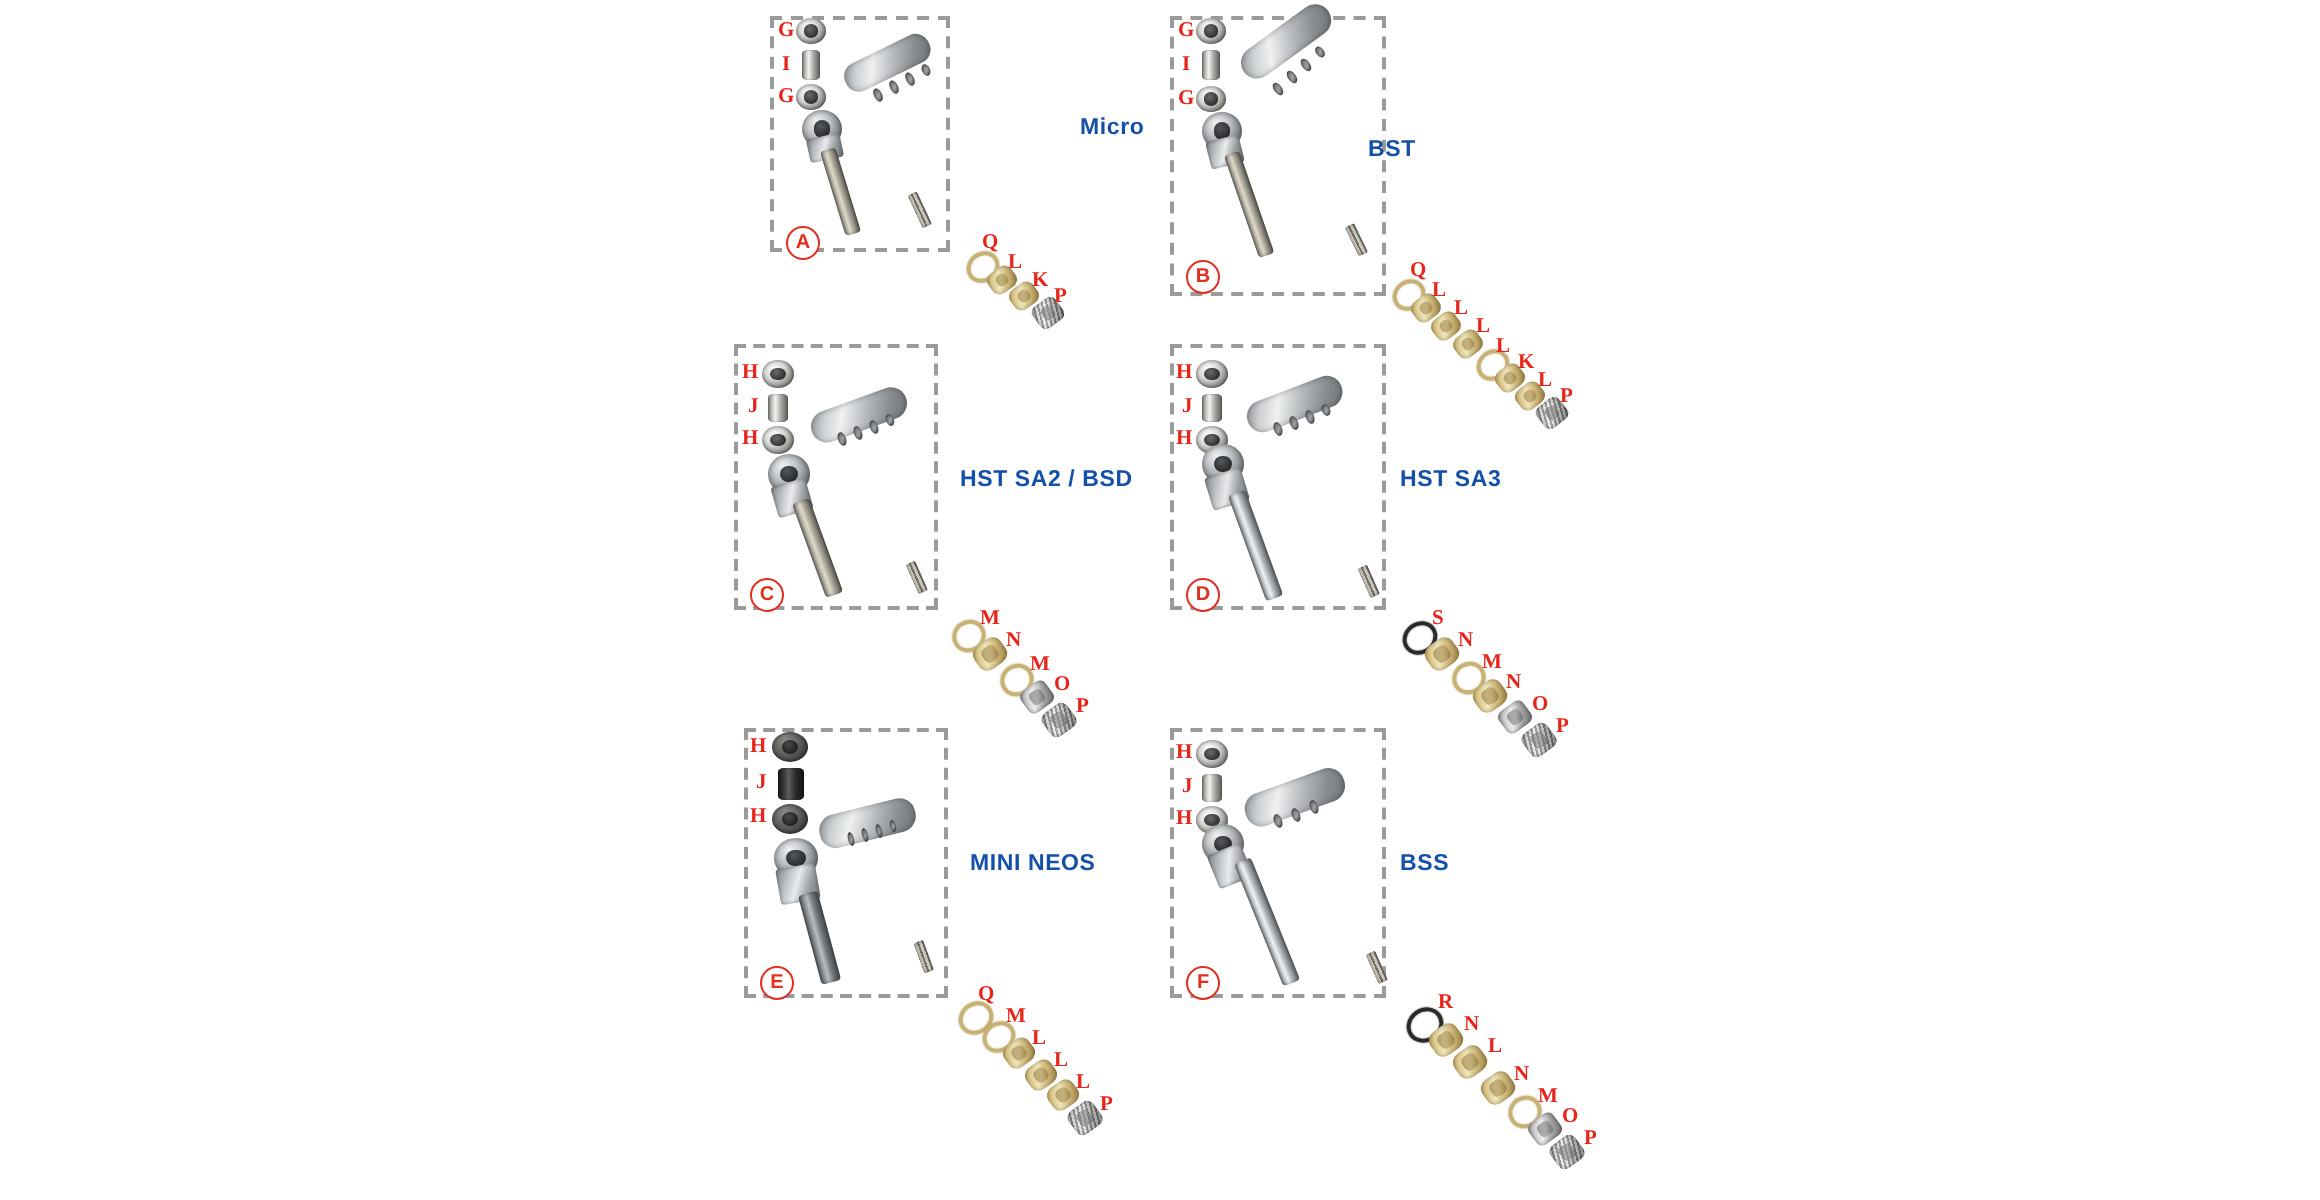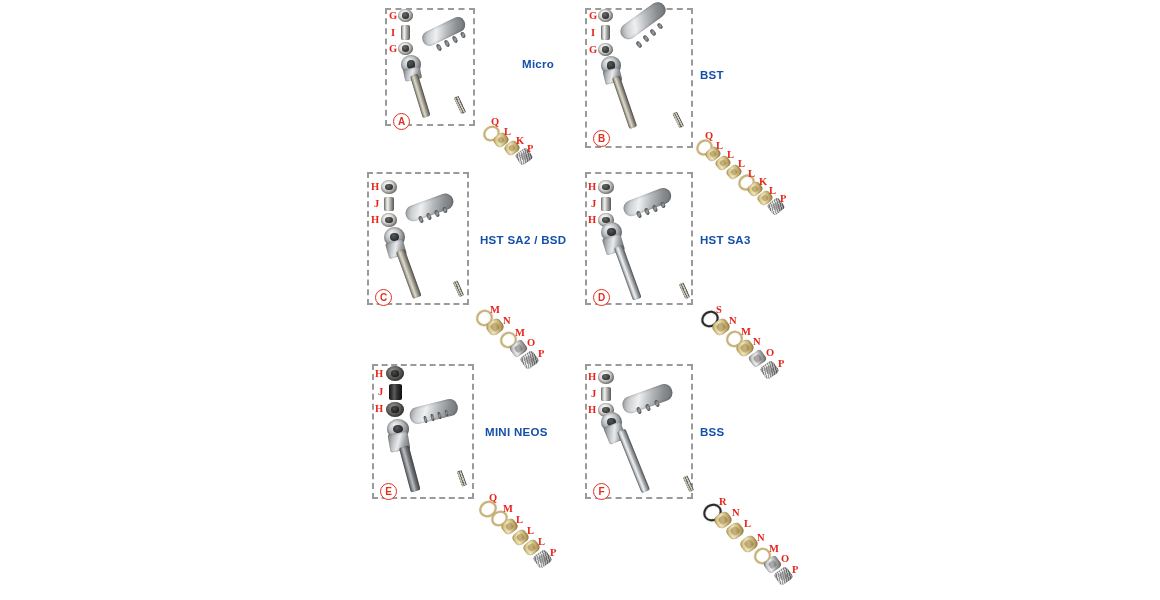--- a/index.html
+++ b/index.html
@@ -170,21 +170,21 @@
 </style>
 </head>
 <body>
 
 <div id="canvas">
 
   <div class="panel" style="left:385px;top:8px;width:90px;height:118px;">
     <div class="dashbox"></div>
     <div class="ref-badge" style="left:8px;top:105px;">A</div>
   </div>
-  <div class="variant-title" style="left:478px;top:58px;padding-left:44px;">Micro</div>
+  <div class="variant-title" style="left:496px;top:58px;padding-left:44px;">Micro</div>
 
   <div class="part bearing" style="left:398px;top:9px;width:15px;height:13px;"></div>
   <div class="callout" style="left:389px;top:11px;">G</div>
 
   <div class="part sleeve" style="left:401px;top:25px;width:9px;height:15px;"></div>
   <div class="callout" style="left:391px;top:28px;">I</div>
 
   <div class="part bearing" style="left:398px;top:42px;width:15px;height:13px;"></div>
   <div class="callout" style="left:389px;top:44px;">G</div>
 
@@ -207,21 +207,21 @@
   <div class="part brass" style="left:505px;top:142px;width:14px;height:12px;transform:rotate(-36deg);"></div>
   <div class="callout" style="left:516px;top:136px;">K</div>
 
   <div class="part steel knurl" style="left:517px;top:150px;width:14px;height:13px;transform:rotate(-36deg);"></div>
   <div class="callout" style="left:527px;top:144px;">P</div>
 
   <div class="panel" style="left:585px;top:8px;width:108px;height:140px;">
     <div class="dashbox"></div>
     <div class="ref-badge" style="left:8px;top:122px;">B</div>
   </div>
-  <div class="variant-title" style="left:700px;top:69px;">BST</div>
+  <div class="variant-title" style="left:684px;top:69px;">BST</div>
 
   <div class="part bearing" style="left:598px;top:9px;width:15px;height:13px;"></div>
   <div class="callout" style="left:589px;top:11px;">G</div>
 
   <div class="part sleeve" style="left:601px;top:25px;width:9px;height:15px;"></div>
   <div class="callout" style="left:591px;top:28px;">I</div>
 
   <div class="part bearing" style="left:598px;top:43px;width:15px;height:13px;"></div>
   <div class="callout" style="left:589px;top:45px;">G</div>
 

